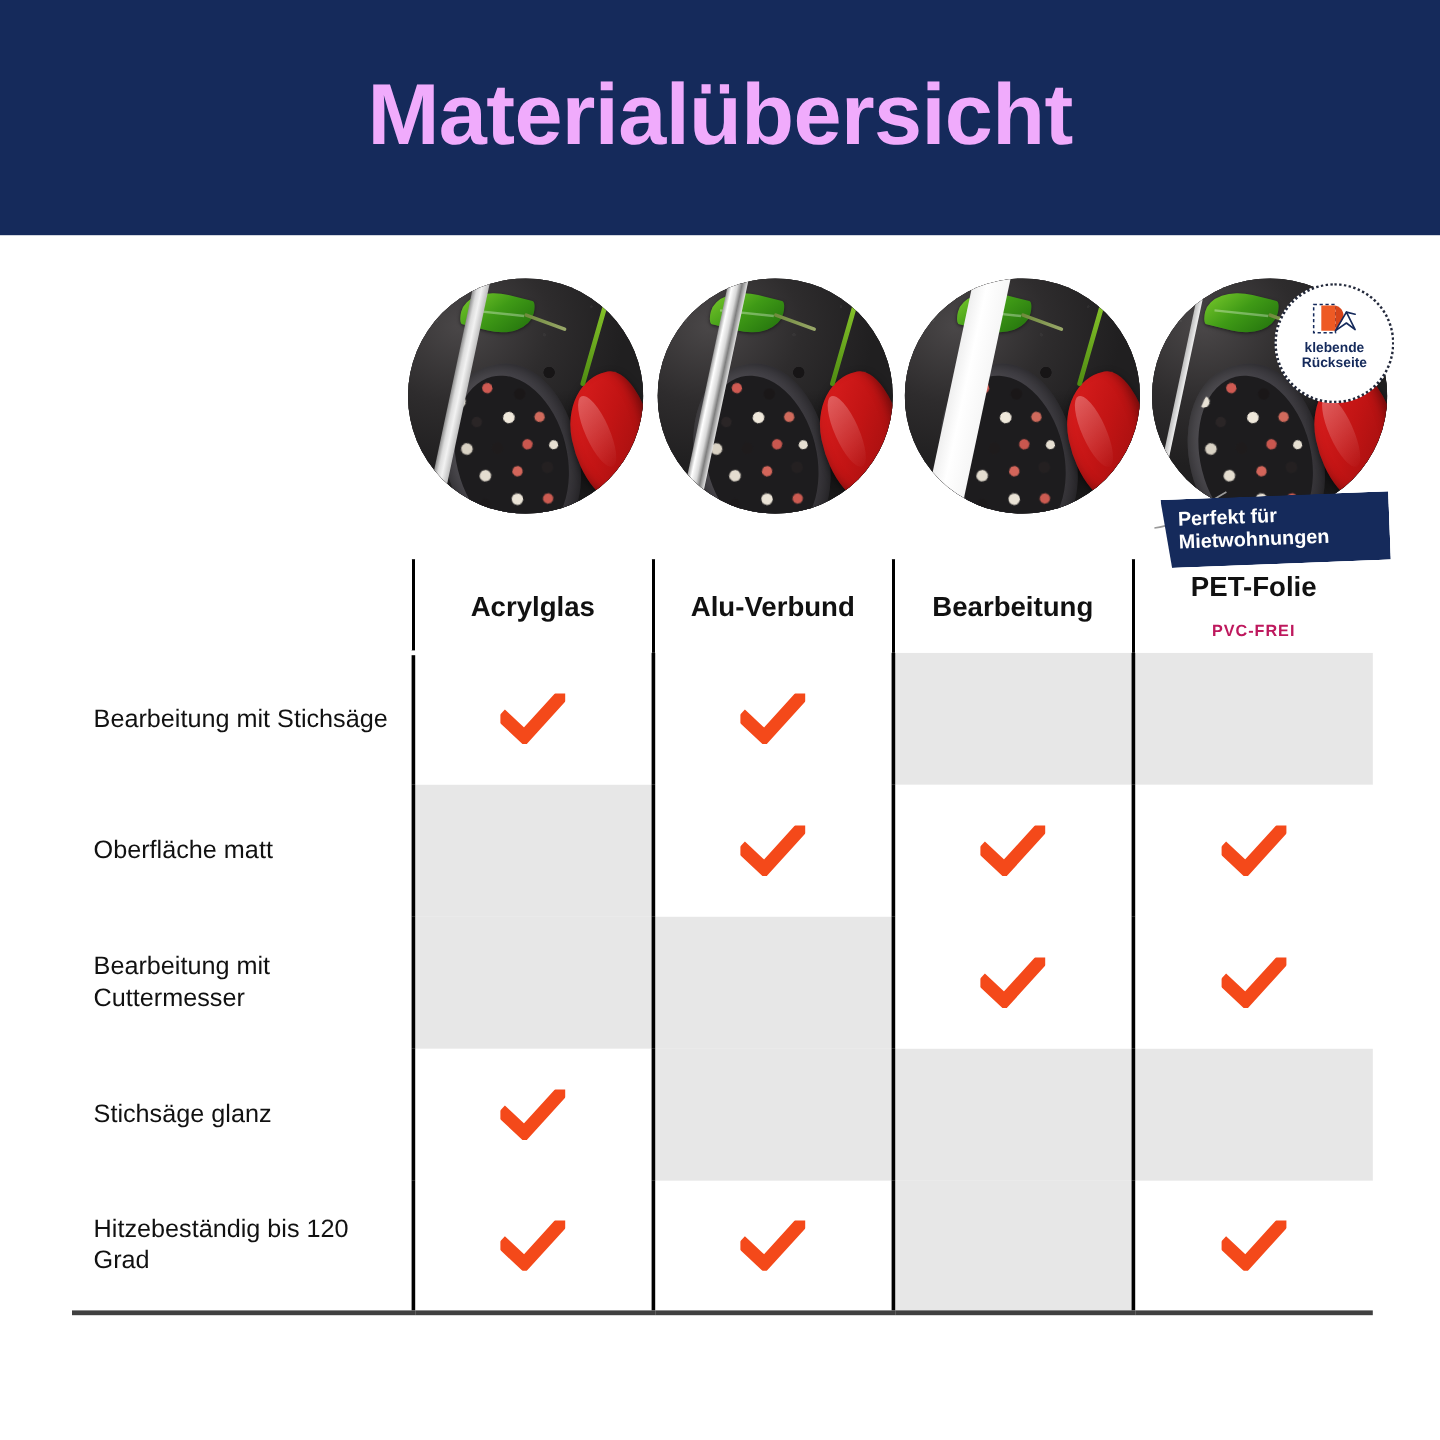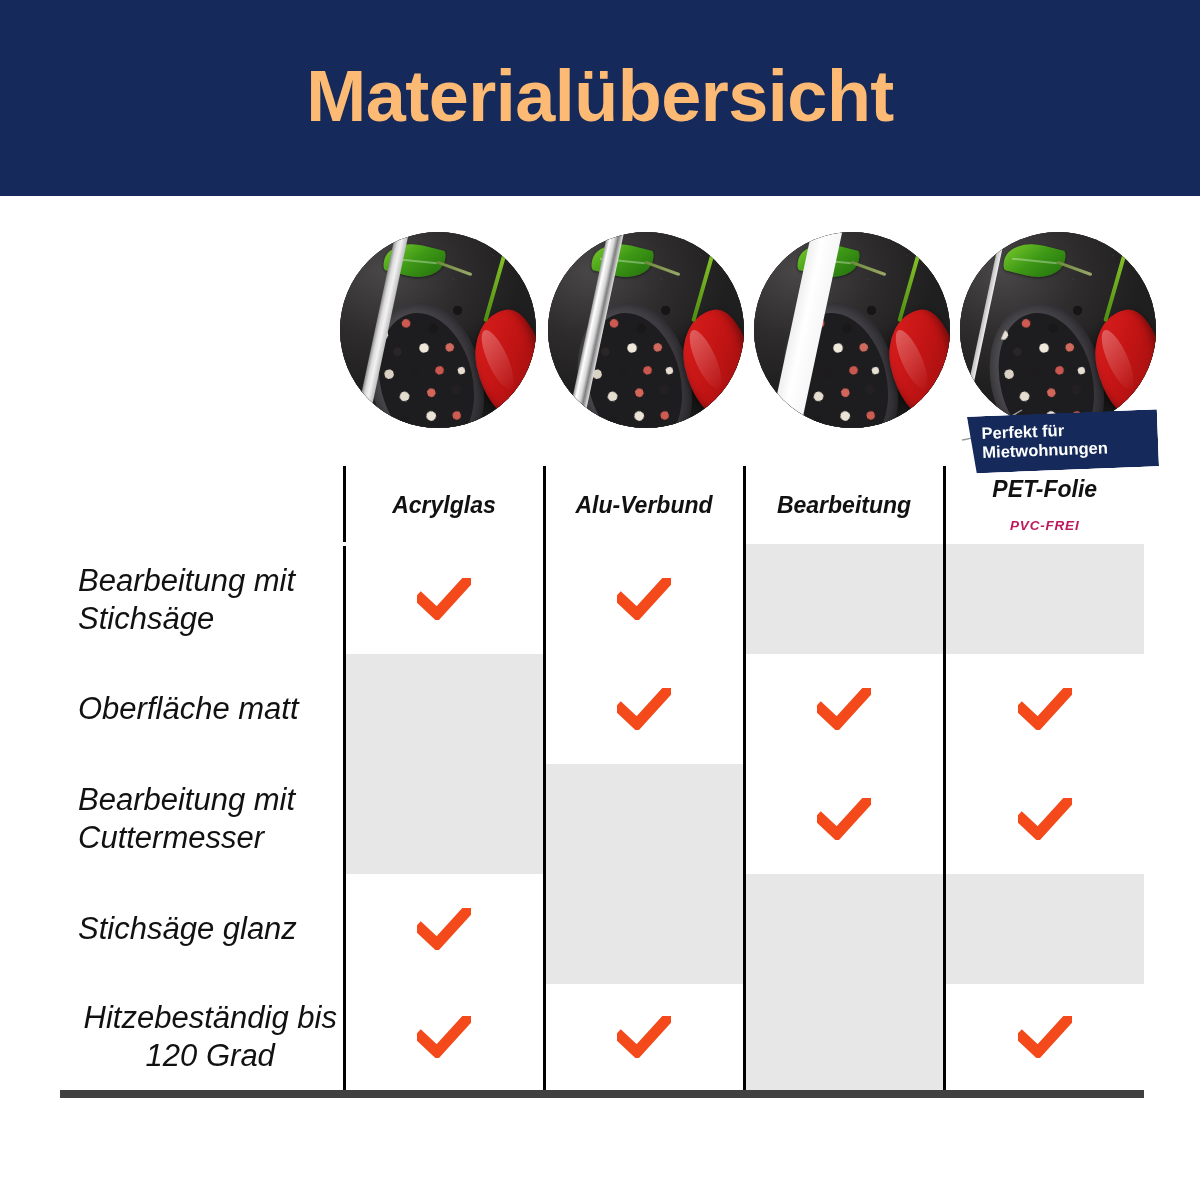--- a/index.html
+++ b/index.html
@@ -28,21 +28,21 @@
     background: #152a5b;
   }
   .header-title {
     position: absolute;
     left: 0; top: 0;
     width: 1200px;
     height: 196px;
     display: flex;
     align-items: center;
     justify-content: center;
-    color: #fdba74;
+    color: #f0abfc;
     font-family: "Liberation Sans", sans-serif;
     font-weight: 700;
     font-size: 72px;
     letter-spacing: -0.5px;
     line-height: 1;
     padding-bottom: 4px;
   }
 
   
   .circles-row {
@@ -306,21 +306,20 @@
   .table {
     position: absolute;
     left: 60px;
     top: 466px;
     width: 1084px;
   }
   .table table {
     border-collapse: collapse;
     width: 1084px;
     table-layout: fixed;
-    font-style: italic;
   }
   .table col.label { width: 284px; }
   .table col.mat   { width: 200px; }
 
   .table th, .table td {
     border: 0;
     padding: 0;
   }
 
   
@@ -348,26 +347,26 @@
     letter-spacing: 0.8px;
     margin-top: 17px;
   }
 
   
   tbody td {
     height: 110px;
     vertical-align: middle;
     border-bottom: 4px solid #000000;
   }
-  tbody tr:last-child td { border-bottom: 8px solid #404040; text-align: center; }
+  tbody tr:last-child td { border-bottom: 4px solid #404040; }
 
   td.rowlabel {
     text-align: left;
     padding-left: 18px;
-    font-size: 31px;
+    font-size: 21px;
     color: #111111;
     line-height: 1.22;
   }
   td.cell {
     border-left: 3px solid #000000;
     text-align: center;
     background: #ffffff;
   }
   td.cell.off { background: #e7e7e7; }
 
@@ -450,20 +449,33 @@
           <div class="edge pet"></div>
         </div>
       </div>
     </div>
   </div>
 
   <svg class="ribbon-leader" viewBox="0 0 64 34">
     <path d="M2 32 C 20 30, 34 18, 62 2" stroke="#9a9a9a" stroke-width="1.4" fill="none"></path>
   </svg>
 
+  <div class="sticker-badge">
+    <svg class="sticker-icon" viewBox="0 0 44 33">
+      <rect x="3" y="3" width="20" height="26" fill="none" stroke="#152a5b" stroke-width="1.4" stroke-dasharray="3 2.4"></rect>
+      <path d="M10 4 h13 v23 h-13 z" fill="#ee5a24"></path>
+      <path d="M23 4 c 7 2, 9 9, 6 14 l -6 9 z" fill="#d8451a"></path>
+      <path d="M23 27 L 33 20 L 41 26 L 33 10 Z" fill="none" stroke="#152a5b" stroke-width="1.5" stroke-linejoin="round"></path>
+      <path d="M33 10 L 41 12" stroke="#152a5b" stroke-width="1.5" stroke-linecap="round"></path>
+    </svg>
+    <div class="sticker-text">
+      <div>klebende</div>
+      <div>Rückseite</div>
+    </div>
+  </div>
 
   <div class="ribbon">
     <div>Perfekt für</div>
     <div>Mietwohnungen</div>
   </div>
 
   <div class="table">
     <table>
       <colgroup>
         <col class="label">

